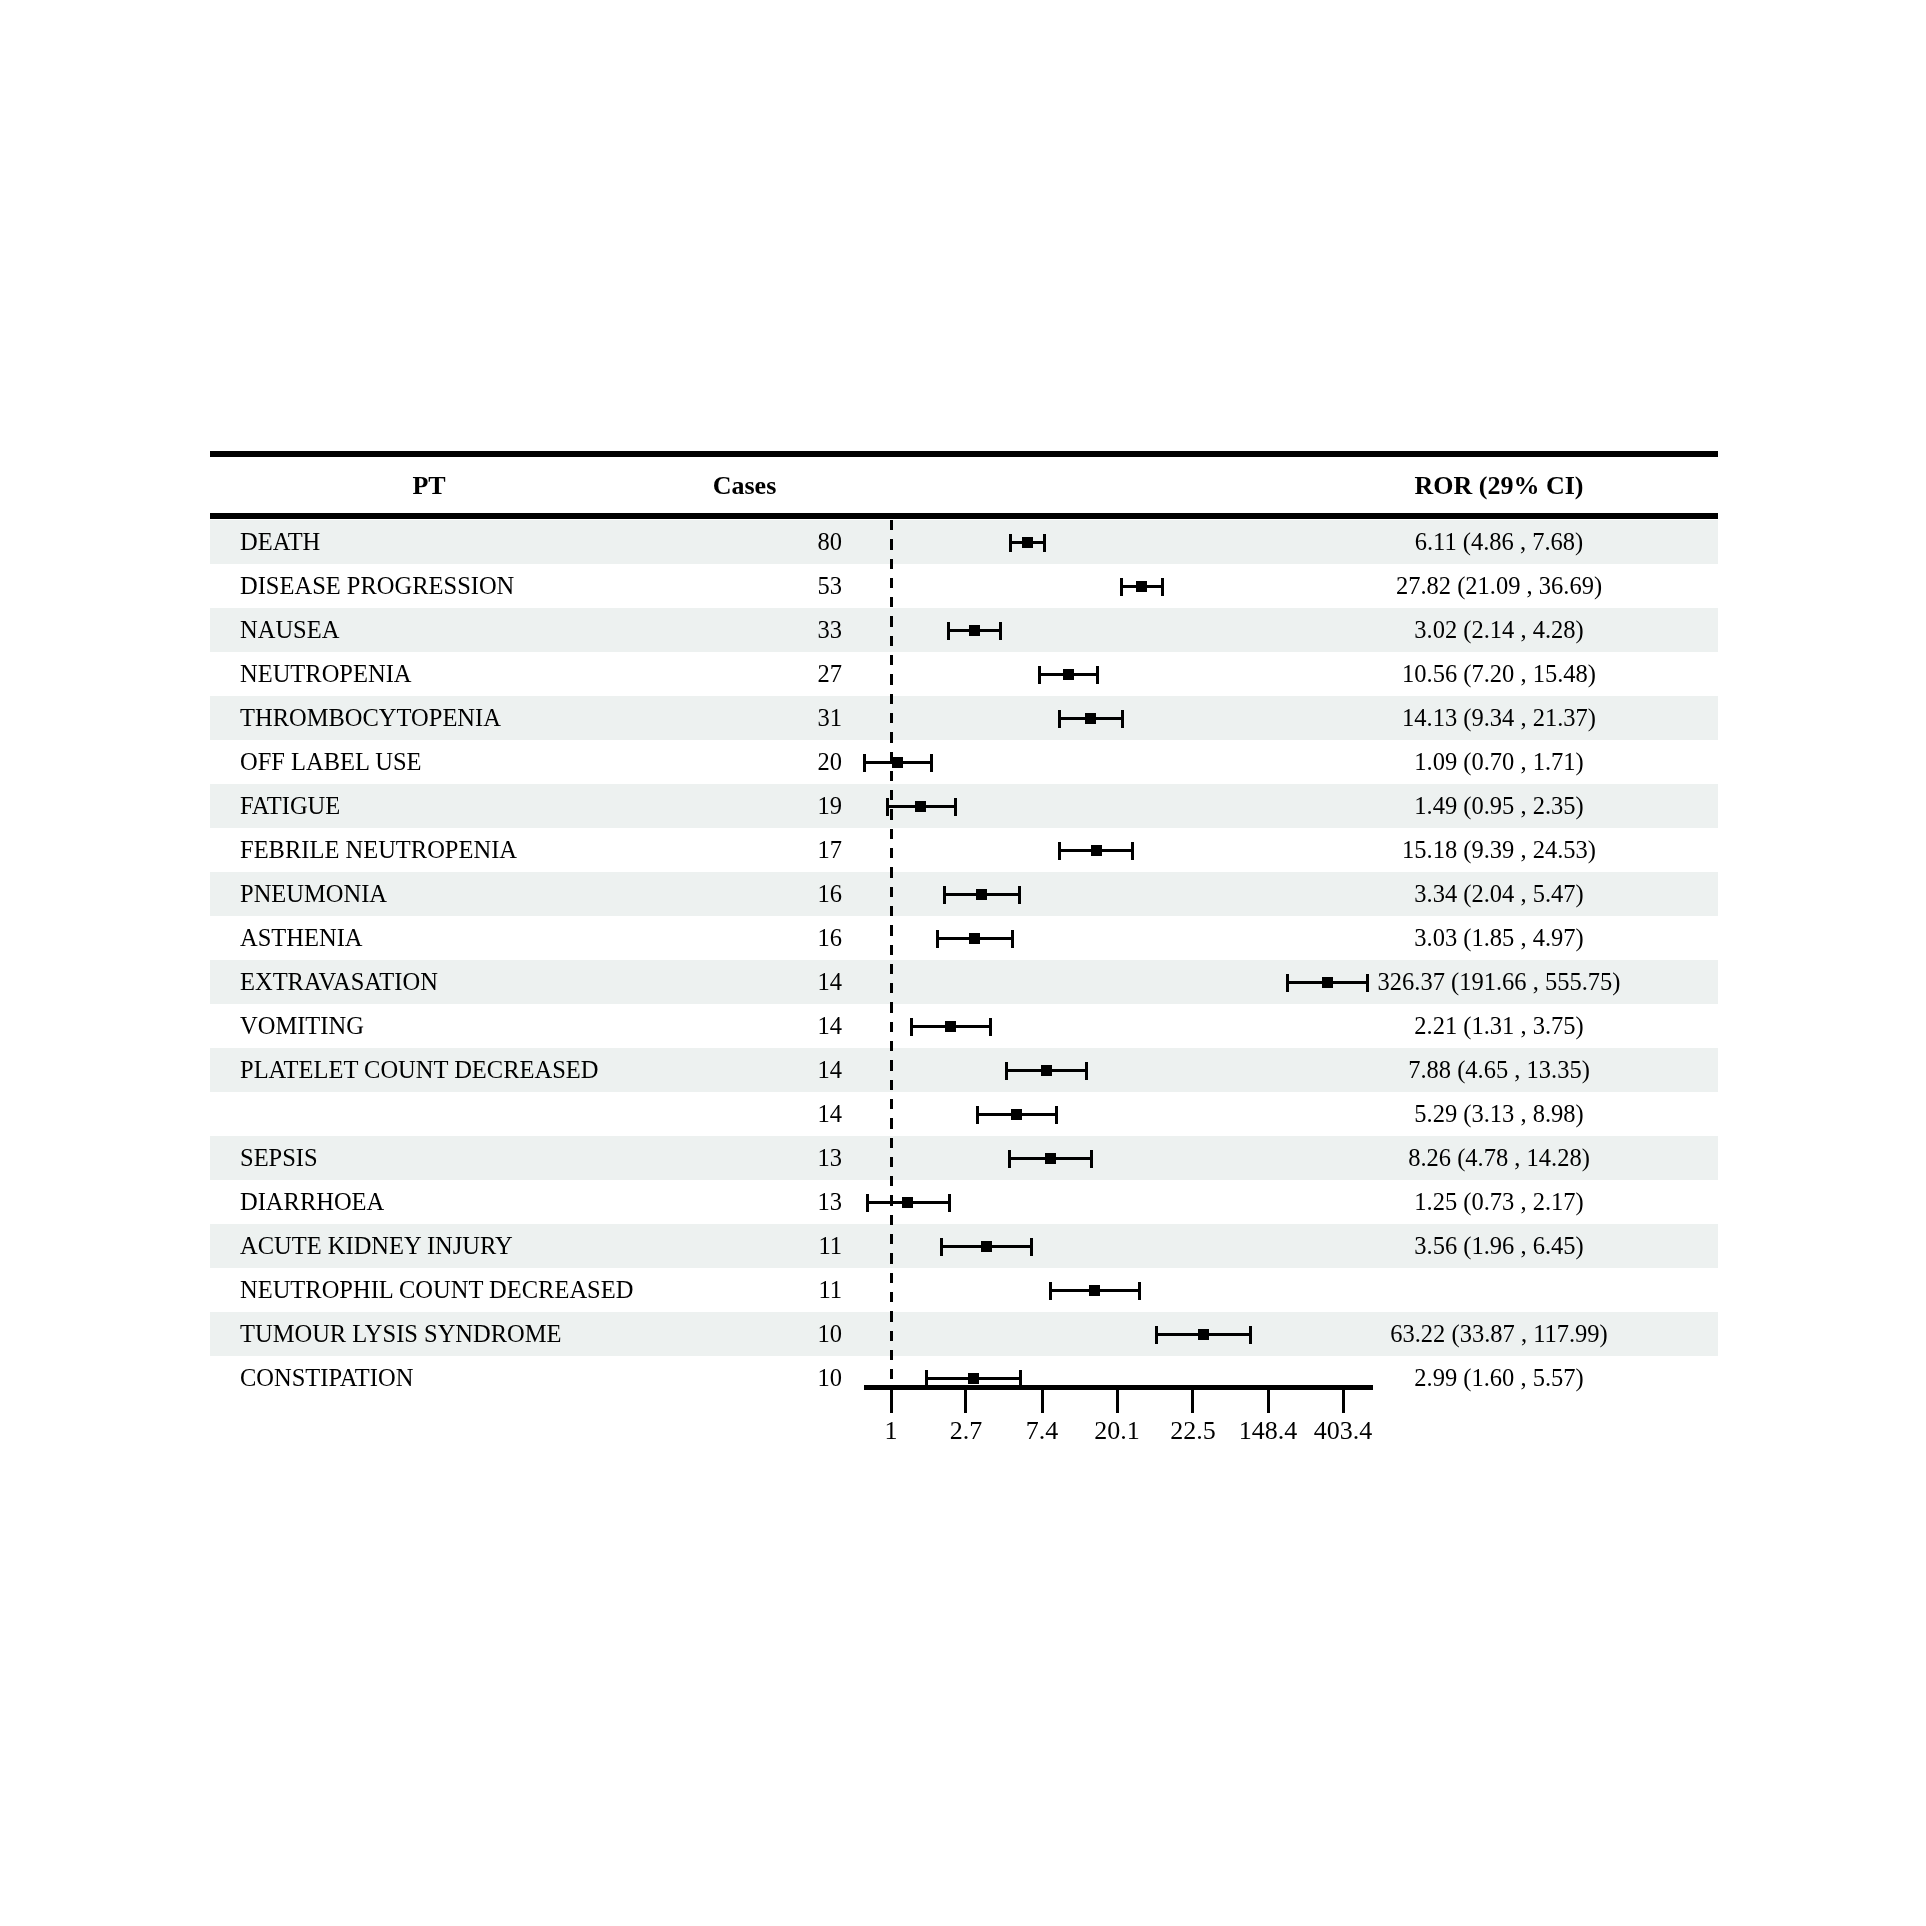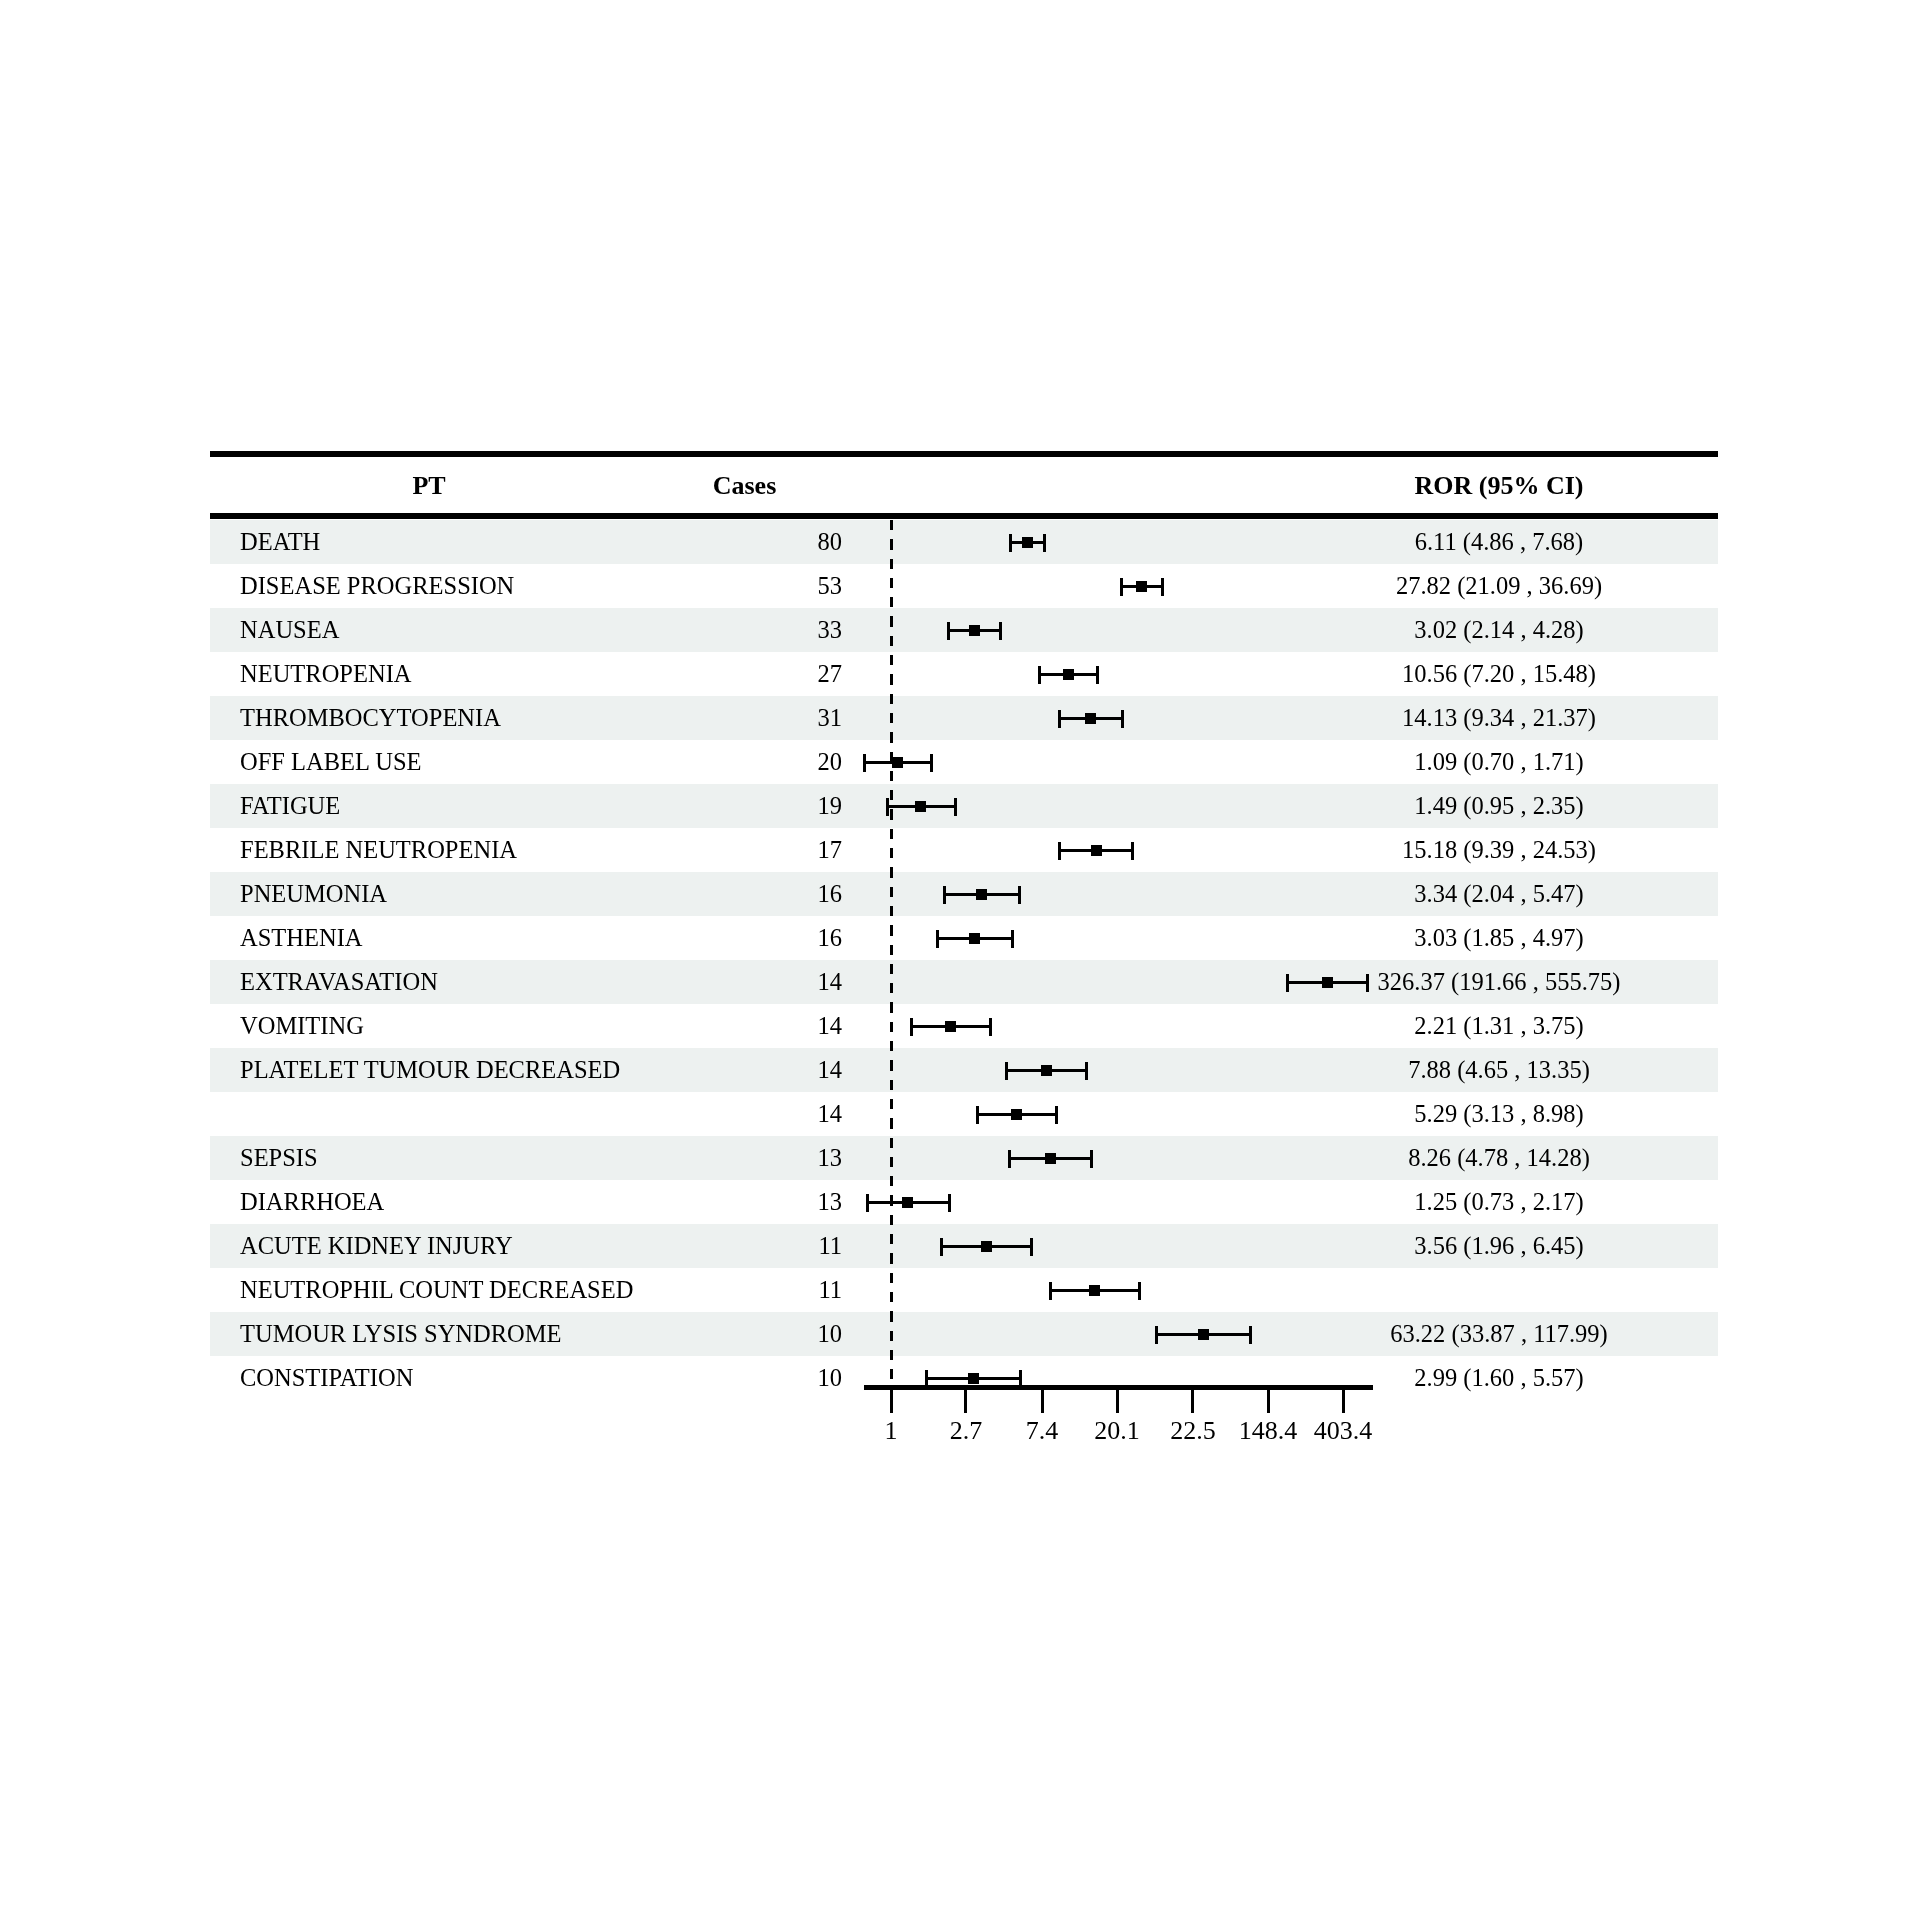--- a/index.html
+++ b/index.html
@@ -82,21 +82,21 @@
 </style>
 </head>
 <body>
 
 <div id="root">
 
   <div class="rule top"></div>
 
   <div class="hdr hdr-pt">PT</div>
   <div class="hdr hdr-cases">Cases</div>
-  <div class="hdr hdr-ror">ROR (95% CI)</div>
+  <div class="hdr hdr-ror">ROR (29% CI)</div>
 
   <div class="rule mid"></div>
 
   <div class="rows" id="rows">
       <div class="row odd">
         <div class="stripe"></div>
         <div class="cell c-pt">DEATH</div>
         <div class="cell c-cases">80</div>
         <div class="cell c-ror">6.11 (4.86 , 7.68)</div>
         <div class="plot">
@@ -233,21 +233,21 @@
         <div class="cell c-ror">2.21 (1.31 , 3.75)</div>
         <div class="plot">
           <div class="ci-line" style="left: 911px; width: 79px;"></div>
           <div class="cap" style="left: 910px;"></div>
           <div class="cap" style="left: 989px;"></div>
           <div class="pt-marker" style="left: 945px;"></div>
         </div>
       </div>
       <div class="row odd">
         <div class="stripe"></div>
-        <div class="cell c-pt">PLATELET TUMOUR DECREASED</div>
+        <div class="cell c-pt">PLATELET COUNT DECREASED</div>
         <div class="cell c-cases">14</div>
         <div class="cell c-ror">7.88 (4.65 , 13.35)</div>
         <div class="plot">
           <div class="ci-line" style="left: 1007px; width: 80px;"></div>
           <div class="cap" style="left: 1005px;"></div>
           <div class="cap" style="left: 1085px;"></div>
           <div class="pt-marker" style="left: 1041px;"></div>
         </div>
       </div>
       <div class="row even">

